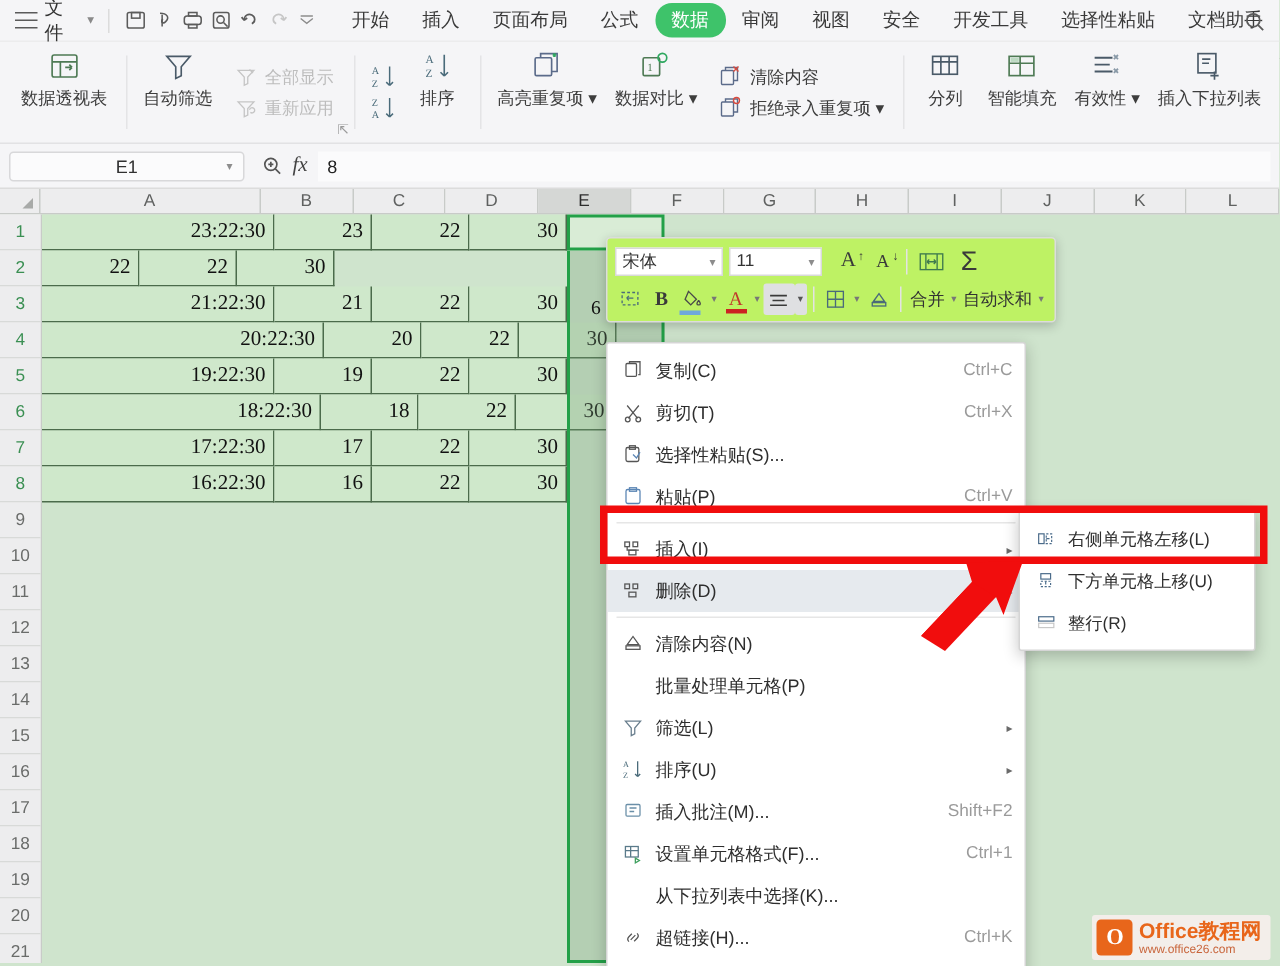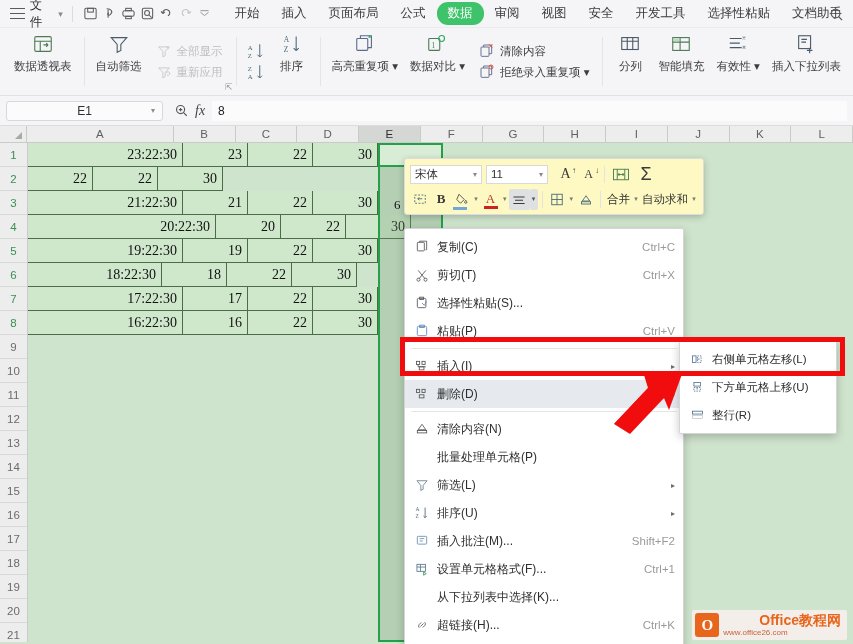--- a/index.html
+++ b/index.html
@@ -105,21 +105,21 @@
     pointer-events:none;
   }
   .activecell{
     position:absolute; background:#d9ecd6; border:2px solid #23a048; pointer-events:none;
   }
   .editcaret{ position:absolute; font-size:13px; color:#111;
               font-family:"Liberation Serif",serif;}
 
   
   .minitb{
-    position:absolute; background:#fef9c3; border:1px solid #dcdcdc; border-radius:3px;
+    position:absolute; background:#bef264; border:1px solid #dcdcdc; border-radius:3px;
     box-shadow:0 2px 7px rgba(0,0,0,0.22); padding:4px 5px; z-index:40;
   }
   .mt-row{ display:flex; align-items:center; height:22px; }
   .mt-row + .mt-row{ margin-top:3px; }
   .mt-combo{ height:19px; border:1px solid #d9d9d9; background:#fff; display:flex;
              align-items:center; padding:0 4px; font-size:11.5px; color:#333; position:relative;}
   .mt-combo .cc{ position:absolute; right:4px; font-size:8px; color:#8c8c8c;}
   .mt-btn{ width:23px; height:21px; display:flex; align-items:center; justify-content:center;
            color:#3a3a3a; font-size:12.5px; position:relative;}
   .mt-btn.act{ background:#dfe0e2; border-radius:2px;}
@@ -152,21 +152,21 @@
   }
   .arrow{ position:absolute; z-index:61; }
 
   
   .wm{ position:absolute; right:6px; bottom:4px; height:30px; display:flex; align-items:center;
        background:#f3eeea; border-radius:2px; padding:2px 6px 2px 3px; z-index:70;}
   .wm-logo{ width:24px; height:24px; background:#e8661b; border-radius:3px;
             display:flex; align-items:center; justify-content:center;}
   .wm-logo span{ color:#fff; font-size:15px; font-weight:bold; font-family:"Liberation Serif",serif;}
   .wm-t{ margin-left:4px; line-height:1; }
-  .wm-t .l1{ color:#e8661b; font-size:14px; font-weight:bold;margin-left:36px; }
+  .wm-t .l1{ color:#e8661b; font-size:14px; font-weight:bold; }
   .wm-t .l2{ color:#c8643a; font-size:8px; margin-top:2px; }
 </style>
 </head>
 <body>
 
 <div class="titlebar">
   <div class="hamburger">
       <i></i>
       <i></i>
       <i></i>
@@ -502,21 +502,21 @@
         <div class="gc data" style="width:65px">22</div>
         <div class="gc data" style="width:65px">30</div>
       </div>
       <div class="grow">
         <div class="gc data" style="width:155px">19:22:30</div>
         <div class="gc data" style="width:65px">19</div>
         <div class="gc data" style="width:65px">22</div>
         <div class="gc data" style="width:65px">30</div>
       </div>
       <div class="grow">
-        <div class="gc data" style="width:134px">18:22:30</div>
+        <div class="gc data" style="width:186px">18:22:30</div>
         <div class="gc data" style="width:65px">18</div>
         <div class="gc data" style="width:65px">22</div>
         <div class="gc data" style="width:65px">30</div>
       </div>
       <div class="grow">
         <div class="gc data" style="width:155px">17:22:30</div>
         <div class="gc data" style="width:65px">17</div>
         <div class="gc data" style="width:65px">22</div>
         <div class="gc data" style="width:65px">30</div>
       </div>

